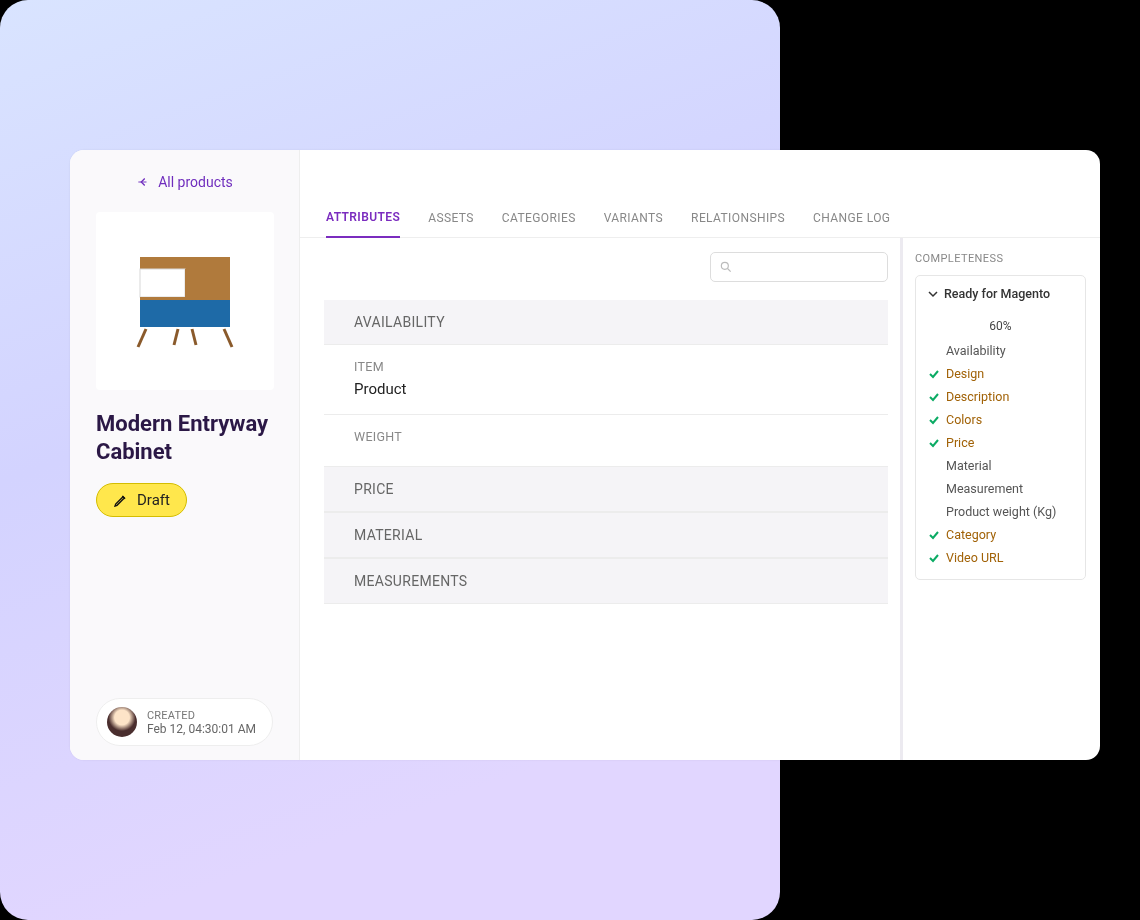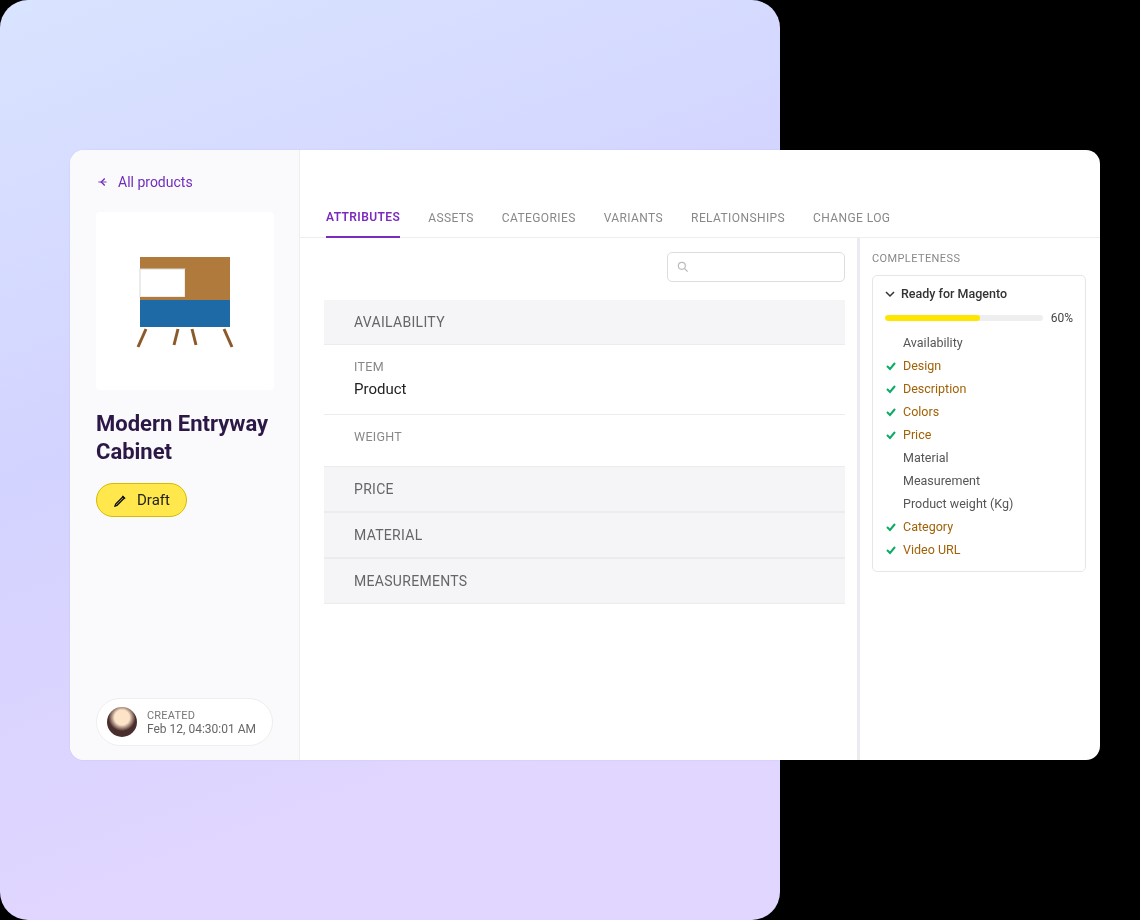--- a/index.html
+++ b/index.html
@@ -29,21 +29,21 @@
   .sidebar {
     width: 230px;
     background: #faf9fb;
     border-right: 1px solid #eee;
     padding: 24px 26px 14px 26px;
     display: flex;
     flex-direction: column;
   }
   .back-link {
     display: flex; align-items: center; gap: 8px;
-    color: #6f2dbd; font-size: 14px; cursor: pointer;
+    color: #6f2dbd; font-size: 14px; cursor: pointer; justify-content: center;
   }
   .product-img-wrap {
     width: 178px; height: 178px; background: #fff; border-radius: 4px;
     margin-top: 22px; display: flex; align-items: center; justify-content: center;
   }
   .product-title {
     margin-top: 20px; font-size: 22px; font-weight: 700; color: #2b1846; line-height: 1.25;
   }
   .draft-pill {
     margin-top: 18px;
@@ -94,25 +94,25 @@
     border-bottom: 1px solid #ececec;
   }
   .section-header + .section-header { border-top: 1px solid #ececec; }
   .field-row {
     padding: 14px 30px 16px 30px; border-bottom: 1px solid #ececec;
   }
   .field-label { font-size: 12.5px; color: #888; letter-spacing: .3px; margin-bottom: 6px; }
   .field-value { font-size: 15px; color: #222; }
 
   
-  .complete-col { width: 240px; padding: 14px 14px 14px 12px; }
+  .complete-col { width: 197px; padding: 14px 14px 14px 12px; }
   .complete-title { font-size: 11px; color: #888; letter-spacing: .4px; margin-bottom: 10px; }
   .complete-card { border: 1px solid #e6e6e6; border-radius: 5px; padding: 10px 12px; }
   .row-title { display: flex; align-items: center; gap: 6px; font-size: 12.5px; color: #333; font-weight: 500; }
-  .progress-wrap { display: flex; align-items: center; gap: 8px; margin: 10px 0 6px 0; }
+  .progress-wrap { display: flex; align-items: center; gap: 8px; margin: 10px 0 6px 0; flex-direction: column; }
   .progress-bar { flex: 1; height: 6px; background: #eee; border-radius: 3px; overflow: hidden; }
   .progress-fill { height: 100%; background: #ffe600; border-radius: 3px; }
   .progress-pct { font-size: 12px; color: #444; }
   .check-item {
     display: flex; align-items: center; gap: 6px;
     font-size: 12.5px; padding: 4px 0;
   }
   .ci-done { color: #a16207; }
   .ci-pending { color: #555; padding-left: 18px; }
 

